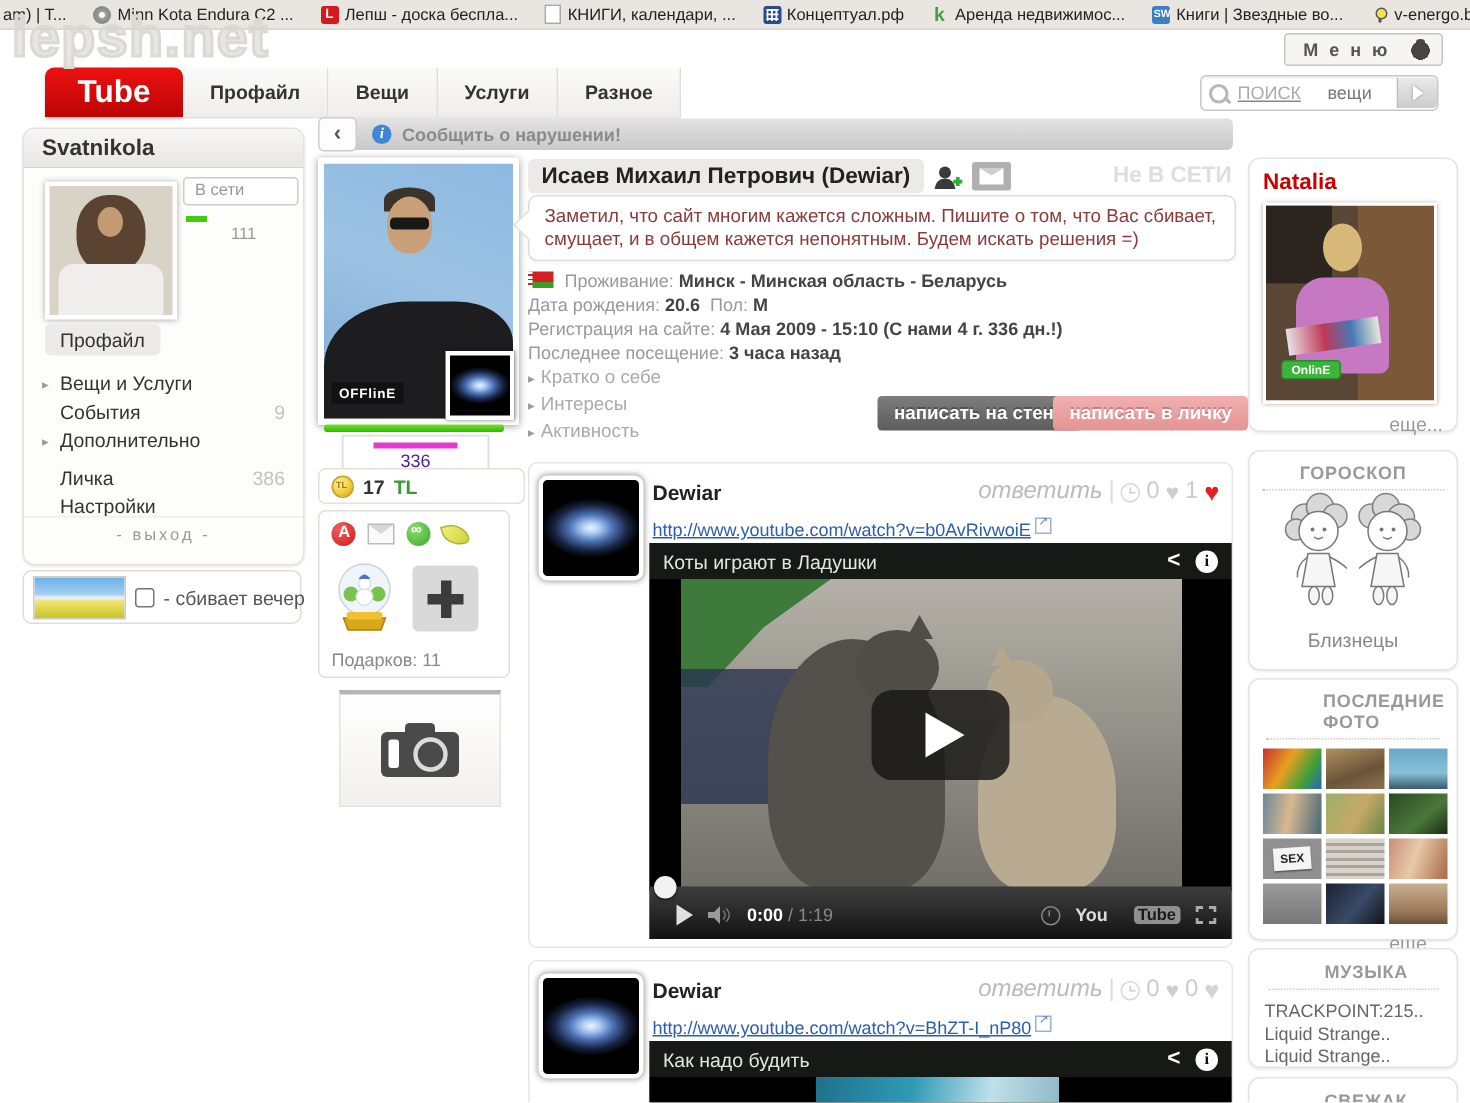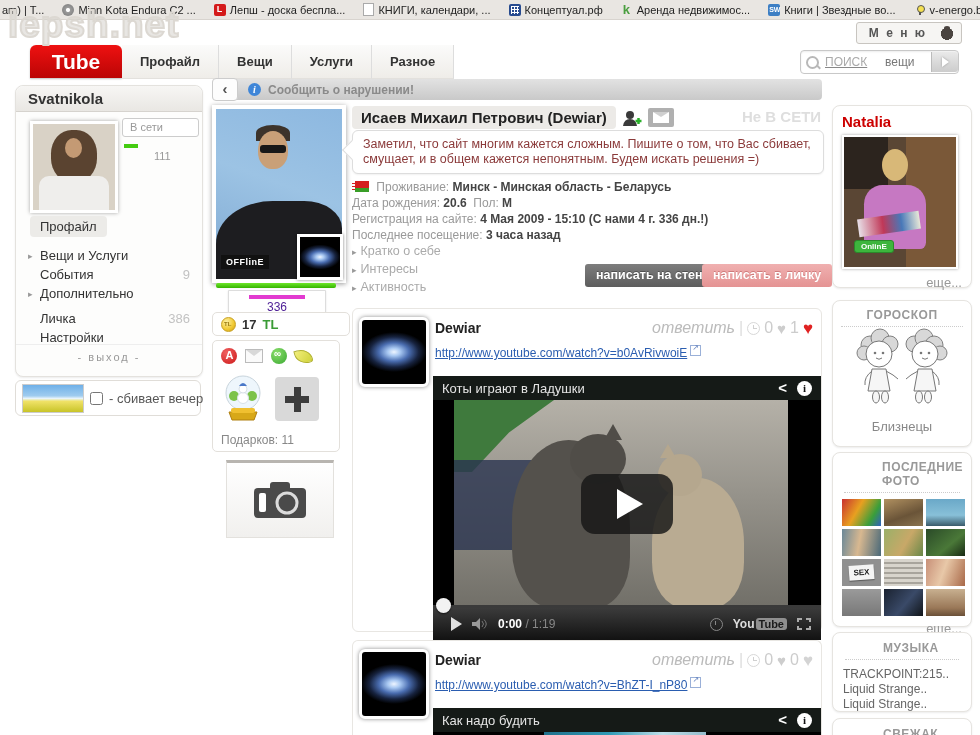--- a/index.html
+++ b/index.html
@@ -179,21 +179,21 @@
   .clockico::after{content:"";position:absolute;left:4.5px;top:5px;width:4px;height:1.5px;background:#d0d0d0;}
   .heart{font-size:15px;line-height:13px;}
   .heart::before{content:"♥";}
   .h-broken{color:#cdcdcd;}
   .h-red{color:#e02222;font-size:17px;}
   .h-gray{color:#d4d4d4;font-size:17px;}
   .plink{position:absolute;left:82px;top:36px;font-size:12px;}
   .plink a{color:#2a5db0;}
   .ext{display:inline-block;width:9px;height:9px;border:1px solid #9ab0d8;margin-left:3px;position:relative;vertical-align:1px;}
   .ext::before{content:"↗";position:absolute;left:1px;top:-3px;font-size:8px;color:#6a87c0;}
-  .video{position:absolute;left:80px;top:53px;width:388px;background:#14532d;margin-top:14px;}
+  .video{position:absolute;left:80px;top:53px;width:388px;background:#14532d;}
   .vtitlebar{height:24px;background:rgba(22,22,22,0.92);display:flex;align-items:center;justify-content:space-between;
              padding:0 9px;color:#e4e4e4;font-size:13px;}
   .vicons{display:flex;align-items:center;gap:10px;}
   .shareico{color:#fff;font-weight:bold;font-size:15px;line-height:14px;}
   .shareico::before{content:"<";}
   .vinfo{width:15px;height:15px;border-radius:50%;background:#fff;color:#111;font-weight:bold;font-size:11px;
          text-align:center;line-height:15px;font-family:"Liberation Serif",serif;}
   .vbody{position:relative;height:208px;background:#000;overflow:hidden;}
   .vframe{position:absolute;left:21px;right:33px;top:0;bottom:0;
           background:linear-gradient(#b5b1a8 0%,#96938b 45%,#716f68 100%);overflow:hidden;}
@@ -212,21 +212,21 @@
   .vctrl{position:relative;height:32px;background:linear-gradient(#3b3b3b,#121212);display:flex;align-items:center;
          gap:10px;padding:0 10px;}
   .scrub{position:absolute;left:0;right:0;top:-3px;height:3px;background:#3a3a3a;}
   .scrubdot{position:absolute;left:3px;top:-10px;width:15px;height:15px;border-radius:50%;background:#f2f2f2;box-shadow:0 1px 2px rgba(0,0,0,0.6);}
   .ctrlplay{border-left:11px solid #e0e0e0;border-top:7px solid transparent;border-bottom:7px solid transparent;margin-left:8px;}
   .vtime{font-size:12px;color:#888;}
   .vtime .cur{color:#fff;font-weight:bold;}
   .flex1{flex:1;}
   .cclock{width:13px;height:13px;border:1.5px solid #888;border-radius:50%;box-sizing:border-box;position:relative;}
   .cclock::before{content:"";position:absolute;left:4px;top:2px;width:1.5px;height:4px;background:#888;}
-  .ytlogo{display:flex;align-items:center;gap:1px;}
+  .ytlogo{display:flex;align-items:center;gap:17px;}
   .ytyou{color:#ddd;font-weight:bold;font-size:12px;}
   .yttube{background:#8f8f8f;color:#1a1a1a;font-weight:bold;font-size:11px;border-radius:3px;padding:0 3px;}
   .vbody2{position:relative;height:21px;background:#000;overflow:hidden;}
   .vframe2{position:absolute;left:111px;width:162px;top:-10px;bottom:0;
            background:linear-gradient(100deg,#1f6f8a,#2f9ab5 40%,#bfe0ea 72%,#8fb8c8);}
 
   
   .rcard{position:absolute;left:832px;width:140px;background:#fff;border:1px solid #e6e4e0;border-radius:8px;
          box-shadow:0 1px 2px rgba(0,0,0,0.08);box-sizing:border-box;z-index:2;}
   .friend{top:105px;height:183px;padding:7px 9px;}

